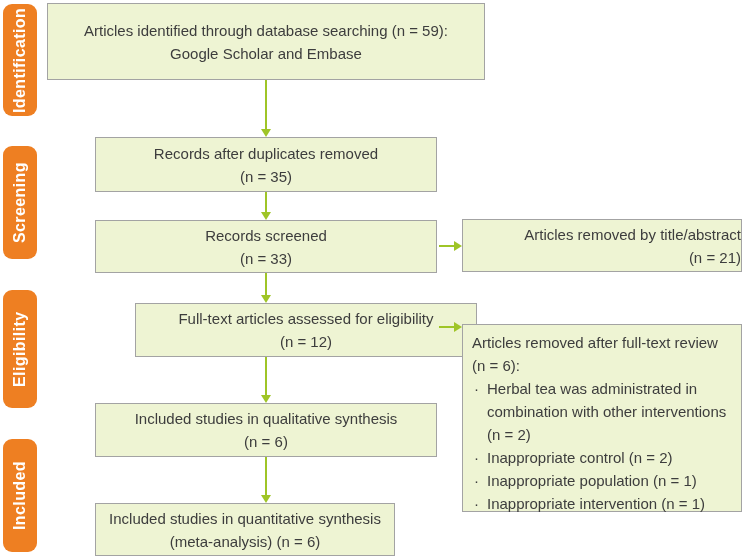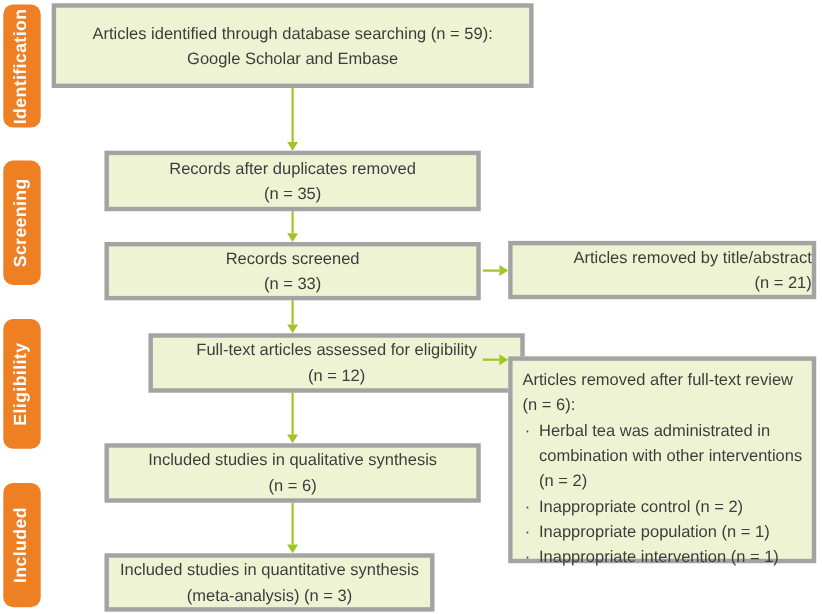--- a/index.html
+++ b/index.html
@@ -25,21 +25,21 @@
   .badge-identification{top:4px;height:112px;}
   .badge-screening{top:146px;height:113px;}
   .badge-eligibility{top:290px;height:118px;}
   .badge-included{top:439px;height:113px;}
 
   
   .box{
     position:absolute;
     box-sizing:border-box;
     background:#eef4d3;
-    border:4px solid #a3a3a3;
+    border:1px solid #a3a3a3;
     color:#3d3d3d;
     font-size:15px;line-height:23px;
     display:flex;flex-direction:column;justify-content:center;
     text-align:center;
   }
   .box-identified{left:47px;top:3px;width:438px;height:77px;}
   .box-duplicates{left:95px;top:137px;width:342px;height:55px;}
   .box-screened{left:95px;top:220px;width:342px;height:53px;}
   .box-fulltext{left:95px;top:303px;width:342px;height:54px;margin-left:40px;}
   .box-qualitative{left:95px;top:403px;width:342px;height:54px;}
@@ -115,21 +115,21 @@
     <div>(n = 12)</div>
   </div>
 
   <div class="box box-qualitative">
     <div>Included studies in qualitative synthesis</div>
     <div>(n = 6)</div>
   </div>
 
   <div class="box box-quantitative">
     <div>Included studies in quantitative synthesis</div>
-    <div>(meta-analysis) (n = 3)</div>
+    <div>(meta-analysis) (n = 6)</div>
   </div>
 
   <div class="box box-removed-ta">
     <div>Articles removed by title/abstract</div>
     <div>(n = 21)</div>
   </div>
 
   <div class="box box-removed-ft">
     <div>Articles removed after full-text review (n = 6):</div>
     <ul class="bullets">

